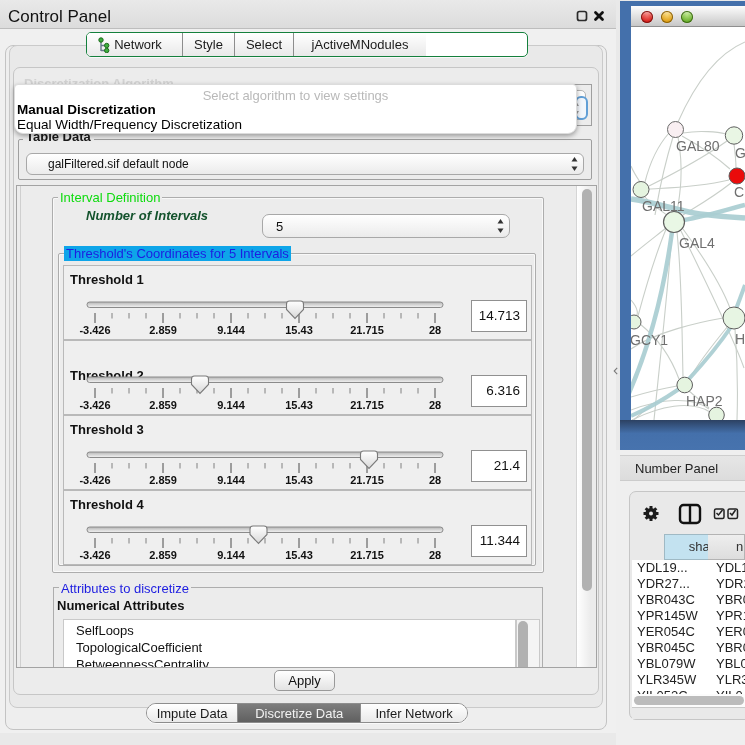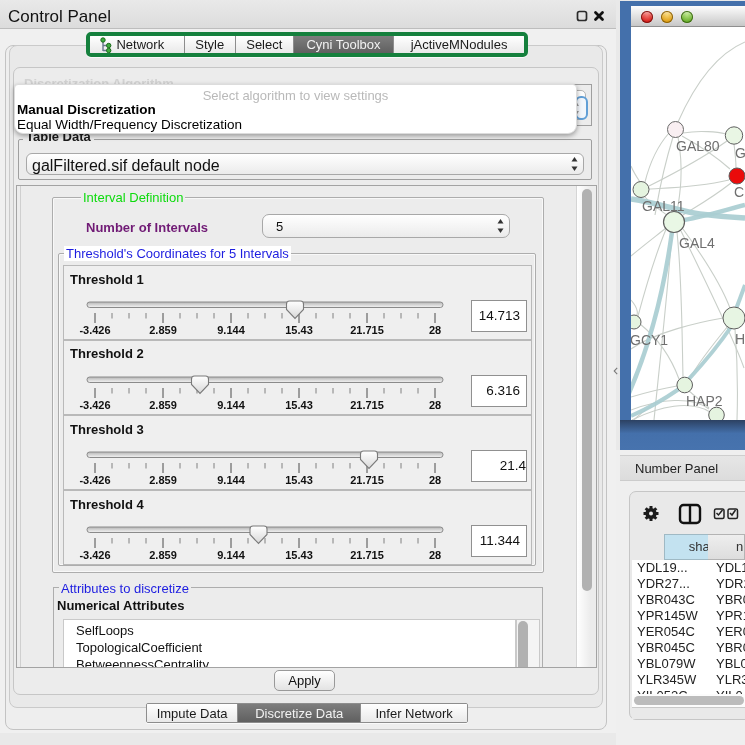--- a/index.html
+++ b/index.html
@@ -11,63 +11,62 @@
 <div class="abs" style="left:0;top:0;width:616px;height:733px;background:#f0f0f0;"></div>
 <div class="abs" style="left:0;top:0;width:616px;height:29px;background:linear-gradient(#e9e9e9,#dcdcdc);border-bottom:1px solid #bdbdbd;"></div>
 <div class="abs" style="left:8px;top:7px;font-size:17px;color:#111;">Control Panel</div>
 <svg class="abs" style="left:573px;top:8px;" width="36" height="16" viewBox="0 0 36 16">
 <rect x="4.5" y="3.5" width="9" height="9" rx="2" fill="none" stroke="#2b2b2b" stroke-width="1.7"></rect>
 <path d="M22.5 4.5 L29.5 11.5 M29.5 4.5 L22.5 11.5" stroke="#111" stroke-width="2.8" stroke-linecap="round"></path>
 </svg>
 <div class="abs" style="left:5px;top:45px;width:602px;height:685px;background:#eeeeee;border:1px solid #c3c3c3;border-radius:8px;"></div>
 <div class="abs" style="left:9px;top:45px;width:594px;height:663px;background:#e9e9e9;border:1px solid #cacaca;border-radius:8px;"></div>
 <div class="abs" style="left:13px;top:67px;width:586px;height:628px;background:#ececec;border:1px solid #c6c6c6;border-radius:7px;"></div>
-<div class="abs" style="left:86px;top:32px;width:442px;height:25px;border:4px solid #15803d;border-radius:5px;overflow:hidden;display:flex;background:#fff;box-shadow:0 1px 0 rgba(255,255,255,.7);">
+<div class="abs" style="left:86px;top:32px;width:442px;height:25px;border:1px solid #15803d;border-radius:5px;overflow:hidden;display:flex;background:#fff;box-shadow:0 1px 0 rgba(255,255,255,.7);">
     <div style="width:96px;display:flex;align-items:center;justify-content:center;font-size:13px;padding-right:9px;border-right:1px solid #8d8d8d;background:linear-gradient(#ffffff,#e9e9e9);color:#1a1a1a;"><svg width="12" height="16" viewBox="0 0 12 16" style="margin-right:4px;">
         <path d="M3 3 V14 M3 8.5 H8.5 M3 13.5 H8.5" stroke="#67778a" stroke-width="1.4" fill="none"></path>
         <circle cx="3" cy="3" r="2.2" fill="#3fae3f" stroke="#1d6b1d" stroke-width="1"></circle>
         <circle cx="8.7" cy="8.5" r="2.2" fill="#3fae3f" stroke="#1d6b1d" stroke-width="1"></circle>
         <circle cx="8.7" cy="13.5" r="2.2" fill="#3fae3f" stroke="#1d6b1d" stroke-width="1"></circle>
       </svg>Network</div>
     <div style="width:52px;display:flex;align-items:center;justify-content:center;font-size:13px;border-right:1px solid #8d8d8d;background:linear-gradient(#ffffff,#e9e9e9);color:#1a1a1a;">Style</div>
     <div style="width:59px;display:flex;align-items:center;justify-content:center;font-size:13px;border-right:1px solid #8d8d8d;background:linear-gradient(#ffffff,#e9e9e9);color:#1a1a1a;">Select</div>
-    <div style="width:102px;display:flex;align-items:center;justify-content:center;font-size:13px;border-right:1px solid #8d8d8d;background:linear-gradient(#7d7d7d,#606060);color:#f2f2f2;">Cyni Toolbox</div>
     <div style="width:132px;display:flex;align-items:center;justify-content:center;font-size:13px;background:linear-gradient(#ffffff,#e9e9e9);color:#1a1a1a;">jActiveMNodules</div>
   </div>
 <div class="abs" style="left:18px;top:84px;width:574px;height:42px;border:1px solid #9f9f9f;"></div>
 <div class="abs" style="left:430px;top:90px;width:156px;height:30px;background:linear-gradient(#ffffff,#ebebeb);border:1px solid #b5b5b5;border-radius:5px;"></div>
 <div class="abs" style="left:575px;top:96px;width:13px;height:24px;border:2.5px solid #619fd6;border-radius:6px;background:#f2f6fb;"></div>
 <svg class="abs" style="left:570px;top:100px;" width="12" height="17" viewBox="0 0 12 17">
     <path d="M6 1 L9 6 L3 6 Z" fill="#9a9a9a"></path>
     <path d="M6 16 L9 11 L3 11 Z" fill="#9a9a9a"></path>
   </svg>
 <div class="abs" style="left:24px;top:76px;font-size:13px;font-weight:bold;color:#d2d2d2;">Discretization Algorithm</div>
 <div class="abs" style="left:18px;top:139px;width:574px;height:41px;border:1px solid #9f9f9f;border-radius:2px;"></div>
 <div class="abs" style="left:23px;top:129px;font-size:13px;font-weight:bold;color:#1a1a1a;background:#ececec;padding:0 3px;">Table Data</div>
 <div class="abs" style="left:26px;top:153px;width:558px;height:22px;background:linear-gradient(#ffffff,#ebebeb);border:1px solid #a8a8a8;border-radius:6px;"></div>
-<div class="abs" style="left:32px;top:157px;font-size:16px;color:#111;">galFiltered.sif default node</div>
+<div class="abs" style="left:48px;top:157px;font-size:12px;color:#111;">galFiltered.sif default node</div>
 <svg class="abs" style="left:569px;top:156px;" width="11" height="16" viewBox="0 0 11 16">
     <path d="M5.5 1 L8.5 5.5 L2.5 5.5 Z" fill="#333"></path>
     <path d="M5.5 15 L8.5 10.5 L2.5 10.5 Z" fill="#333"></path>
   </svg>
 <div class="abs" style="left:16px;top:185px;width:581px;height:483px;border:1px solid #a3a3a3;background:#ececec;"></div>
 <div class="abs" style="left:20px;top:186px;width:1px;height:481px;background:#cfcfcf;"></div>
 <div class="abs" style="left:576px;top:186px;width:20px;height:481px;background:linear-gradient(90deg,#ffffff,#ececec 70%);border-left:1px solid #d5d5d5;"></div>
 <div class="abs" style="left:582px;top:189px;width:10px;height:402px;background:#b1b1b1;border-radius:5px;"></div>
 <div class="abs" style="left:52px;top:197px;width:492px;height:376px;border:1px solid #adadad;border-radius:2px;box-shadow:inset 0 0 0 1px #f8f8f8;"></div>
-<div class="abs" style="left:58px;top:190px;font-size:13px;color:#0ddb0d;background:#ececec;padding:0 2px;margin-left:23px;">Interval Definition</div>
-<div class="abs" style="left:86px;top:220px;font-size:13px;font-weight:bold;color:#701a75;">Number of Intervals</div>
+<div class="abs" style="left:58px;top:190px;font-size:13px;color:#0ddb0d;background:#ececec;padding:0 2px;">Interval Definition</div>
+<div class="abs" style="left:86px;top:208px;font-size:13px;font-weight:bold;color:#14532d;font-style:italic;">Number of Intervals</div>
 <div class="abs" style="left:262px;top:214px;width:248px;height:24px;background:linear-gradient(#ffffff,#ebebeb);border:1px solid #a8a8a8;border-radius:7px;"></div>
 <div class="abs" style="left:276px;top:219px;font-size:13px;color:#111;">5</div>
 <svg class="abs" style="left:495px;top:218px;" width="11" height="16" viewBox="0 0 11 16">
     <path d="M5.5 1 L8.5 5.5 L2.5 5.5 Z" fill="#333"></path>
     <path d="M5.5 15 L8.5 10.5 L2.5 10.5 Z" fill="#333"></path>
   </svg>
 <div class="abs" style="left:58px;top:253px;width:478px;height:313px;border:1px solid #adadad;border-radius:2px;box-shadow:inset 0 0 0 1px #f8f8f8;"></div>
-<div class="abs" style="left:64px;top:246px;font-size:13px;color:#1d1de0;background:#ffffff;padding:0 2px;">Threshold's Coordinates for 5 Intervals</div>
+<div class="abs" style="left:64px;top:246px;font-size:13px;color:#1d1de0;background:#0ea5e9;padding:0 2px;">Threshold's Coordinates for 5 Intervals</div>
 <div class="abs" style="left:63px;top:265px;width:469px;height:75px;border:1px solid #b9b9b9;background:#efefef;"></div>
 <div class="abs" style="left:70px;top:272px;font-size:13px;font-weight:bold;color:#111;">Threshold 1</div>
 <svg class="abs" style="left:63px;top:295px;" width="420" height="45" viewBox="0 0 420 45">
     <rect x="24" y="7" width="356" height="5.5" rx="2.7" fill="url(#trk)" stroke="#8a8a8a" stroke-width="1"></rect>
     <line x1="32" y1="18" x2="32" y2="28" stroke="#4a4a4a" stroke-width="1"></line>
     <line x1="49" y1="18" x2="49" y2="23.5" stroke="#808080" stroke-width="1"></line>
     <line x1="66" y1="18" x2="66" y2="23.5" stroke="#808080" stroke-width="1"></line>
     <line x1="83" y1="18" x2="83" y2="23.5" stroke="#808080" stroke-width="1"></line>
     <line x1="100" y1="18" x2="100" y2="28" stroke="#4a4a4a" stroke-width="1"></line>
     <line x1="117" y1="18" x2="117" y2="23.5" stroke="#808080" stroke-width="1"></line>
@@ -89,21 +88,21 @@
     <text x="32" y="39" font-size="11" font-weight="bold" fill="#111" text-anchor="middle" font-family="Liberation Sans, sans-serif">-3.426</text>
     <text x="100" y="39" font-size="11" font-weight="bold" fill="#111" text-anchor="middle" font-family="Liberation Sans, sans-serif">2.859</text>
     <text x="168" y="39" font-size="11" font-weight="bold" fill="#111" text-anchor="middle" font-family="Liberation Sans, sans-serif">9.144</text>
     <text x="236" y="39" font-size="11" font-weight="bold" fill="#111" text-anchor="middle" font-family="Liberation Sans, sans-serif">15.43</text>
     <text x="304" y="39" font-size="11" font-weight="bold" fill="#111" text-anchor="middle" font-family="Liberation Sans, sans-serif">21.715</text>
     <text x="372" y="39" font-size="11" font-weight="bold" fill="#111" text-anchor="middle" font-family="Liberation Sans, sans-serif">28</text>
     <path d="M 223.5 14.5 L 223.5 9 Q 223.5 6 226.5 6 L 237.5 6 Q 240.5 6 240.5 9 L 240.5 14.5 L 232 23.5 Z" fill="url(#thm)" stroke="#7a7a7a" stroke-width="1.1"></path>
   </svg>
 <div class="abs" style="left:471px;top:300px;width:56px;height:32px;background:#fff;border:1px solid #909090;font-size:13.5px;color:#111;text-align:right;line-height:30px;padding-right:6px;">14.713</div>
 <div class="abs" style="left:63px;top:340px;width:469px;height:75px;border:1px solid #b9b9b9;background:#efefef;"></div>
-<div class="abs" style="left:70px;top:346px;font-size:13px;font-weight:bold;color:#111;">Threshold 2</div>
+<div class="abs" style="left:70px;top:368px;font-size:13px;font-weight:bold;color:#111;">Threshold 2</div>
 <svg class="abs" style="left:63px;top:370px;" width="420" height="45" viewBox="0 0 420 45">
     <rect x="24" y="7" width="356" height="5.5" rx="2.7" fill="url(#trk)" stroke="#8a8a8a" stroke-width="1"></rect>
     <line x1="32" y1="18" x2="32" y2="28" stroke="#4a4a4a" stroke-width="1"></line>
     <line x1="49" y1="18" x2="49" y2="23.5" stroke="#808080" stroke-width="1"></line>
     <line x1="66" y1="18" x2="66" y2="23.5" stroke="#808080" stroke-width="1"></line>
     <line x1="83" y1="18" x2="83" y2="23.5" stroke="#808080" stroke-width="1"></line>
     <line x1="100" y1="18" x2="100" y2="28" stroke="#4a4a4a" stroke-width="1"></line>
     <line x1="117" y1="18" x2="117" y2="23.5" stroke="#808080" stroke-width="1"></line>
     <line x1="134" y1="18" x2="134" y2="23.5" stroke="#808080" stroke-width="1"></line>
     <line x1="151" y1="18" x2="151" y2="23.5" stroke="#808080" stroke-width="1"></line>
@@ -155,21 +154,21 @@
     <line x1="355" y1="18" x2="355" y2="23.5" stroke="#808080" stroke-width="1"></line>
     <line x1="372" y1="18" x2="372" y2="28" stroke="#4a4a4a" stroke-width="1"></line>
     <text x="32" y="39" font-size="11" font-weight="bold" fill="#111" text-anchor="middle" font-family="Liberation Sans, sans-serif">-3.426</text>
     <text x="100" y="39" font-size="11" font-weight="bold" fill="#111" text-anchor="middle" font-family="Liberation Sans, sans-serif">2.859</text>
     <text x="168" y="39" font-size="11" font-weight="bold" fill="#111" text-anchor="middle" font-family="Liberation Sans, sans-serif">9.144</text>
     <text x="236" y="39" font-size="11" font-weight="bold" fill="#111" text-anchor="middle" font-family="Liberation Sans, sans-serif">15.43</text>
     <text x="304" y="39" font-size="11" font-weight="bold" fill="#111" text-anchor="middle" font-family="Liberation Sans, sans-serif">21.715</text>
     <text x="372" y="39" font-size="11" font-weight="bold" fill="#111" text-anchor="middle" font-family="Liberation Sans, sans-serif">28</text>
     <path d="M 297.5 14.5 L 297.5 9 Q 297.5 6 300.5 6 L 311.5 6 Q 314.5 6 314.5 9 L 314.5 14.5 L 306 23.5 Z" fill="url(#thm)" stroke="#7a7a7a" stroke-width="1.1"></path>
   </svg>
-<div class="abs" style="left:471px;top:450px;width:56px;height:32px;background:#fff;border:1px solid #909090;font-size:13.5px;color:#111;text-align:right;line-height:30px;">21.4</div>
+<div class="abs" style="left:471px;top:450px;width:56px;height:32px;background:#fff;border:1px solid #909090;font-size:13.5px;color:#111;text-align:right;line-height:30px;padding-right:6px;">21.4</div>
 <div class="abs" style="left:63px;top:490px;width:469px;height:75px;border:1px solid #b9b9b9;background:#efefef;"></div>
 <div class="abs" style="left:70px;top:497px;font-size:13px;font-weight:bold;color:#111;">Threshold 4</div>
 <svg class="abs" style="left:63px;top:520px;" width="420" height="45" viewBox="0 0 420 45">
     <rect x="24" y="7" width="356" height="5.5" rx="2.7" fill="url(#trk)" stroke="#8a8a8a" stroke-width="1"></rect>
     <line x1="32" y1="18" x2="32" y2="28" stroke="#4a4a4a" stroke-width="1"></line>
     <line x1="49" y1="18" x2="49" y2="23.5" stroke="#808080" stroke-width="1"></line>
     <line x1="66" y1="18" x2="66" y2="23.5" stroke="#808080" stroke-width="1"></line>
     <line x1="83" y1="18" x2="83" y2="23.5" stroke="#808080" stroke-width="1"></line>
     <line x1="100" y1="18" x2="100" y2="28" stroke="#4a4a4a" stroke-width="1"></line>
     <line x1="117" y1="18" x2="117" y2="23.5" stroke="#808080" stroke-width="1"></line>
@@ -212,21 +211,21 @@
   </svg>
 <div class="abs" style="left:53px;top:587px;width:490px;height:80px;border:1px solid #adadad;border-bottom:none;"></div>
 <div class="abs" style="left:59px;top:581px;font-size:13px;color:#1d1de0;background:#ececec;padding:0 2px;">Attributes to discretize</div>
 <div class="abs" style="left:57px;top:598px;font-size:13px;font-weight:bold;color:#111;">Numerical Attributes</div>
 <div class="abs" style="left:63px;top:619px;width:453px;height:48px;background:#fff;border:1px solid #c9c9c9;border-bottom:none;overflow:hidden;">
     <div style="font-size:13px;color:#111;padding-left:12px;line-height:17px;padding-top:2px;">SelfLoops<br>TopologicalCoefficient<br>BetweennessCentrality</div>
   </div>
 <div class="abs" style="left:516px;top:619px;width:24px;height:48px;background:#f4f4f4;border:1px solid #c9c9c9;border-bottom:none;"></div>
 <div class="abs" style="left:518px;top:621px;width:10px;height:46px;background:#b1b1b1;border-radius:5px 5px 0 0;"></div>
 <div class="abs" style="left:274px;top:670px;width:61px;height:21px;background:linear-gradient(#ffffff,#e3e3e3);border:1px solid #999;border-radius:5px;font-size:13px;color:#111;text-align:center;line-height:19px;">Apply</div>
-<div class="abs" style="left:146px;top:703px;width:322px;height:20px;border:1px solid #8d8d8d;border-radius:2px;overflow:hidden;display:flex;background:#fff;box-shadow:0 1px 0 rgba(255,255,255,.7);">
+<div class="abs" style="left:146px;top:703px;width:322px;height:20px;border:1px solid #8d8d8d;border-radius:10px;overflow:hidden;display:flex;background:#fff;box-shadow:0 1px 0 rgba(255,255,255,.7);">
     <div style="width:94px;display:flex;align-items:center;justify-content:center;font-size:13px;border-right:1px solid #8d8d8d;background:linear-gradient(#ffffff,#e9e9e9);color:#1a1a1a;">Impute Data</div>
     <div style="width:127px;display:flex;align-items:center;justify-content:center;font-size:13px;border-right:1px solid #8d8d8d;background:linear-gradient(#7d7d7d,#606060);color:#f2f2f2;">Discretize Data</div>
     <div style="width:109px;display:flex;align-items:center;justify-content:center;font-size:13px;background:linear-gradient(#ffffff,#e9e9e9);color:#1a1a1a;">Infer Network</div>
   </div>
 <svg class="abs" style="left:613px;top:367px;" width="5" height="8" viewBox="0 0 5 8">
     <path d="M4.2 0.8 L1.2 4 L4.2 7.2" stroke="#7a7a7a" stroke-width="1.1" fill="none"></path>
   </svg>
 <div class="abs" style="left:620px;top:1px;width:125px;height:449px;background:#4470ab;"></div>
 <div class="abs" style="left:620px;top:420px;width:125px;height:30px;background:linear-gradient(#2c4162,#4470ab 45%,#4773ae);"></div>
 <div class="abs" style="left:631px;top:6px;width:114px;height:21px;background:linear-gradient(#fdfdfd,#c7c7c7);border-bottom:1px solid #8f8f8f;"></div>

